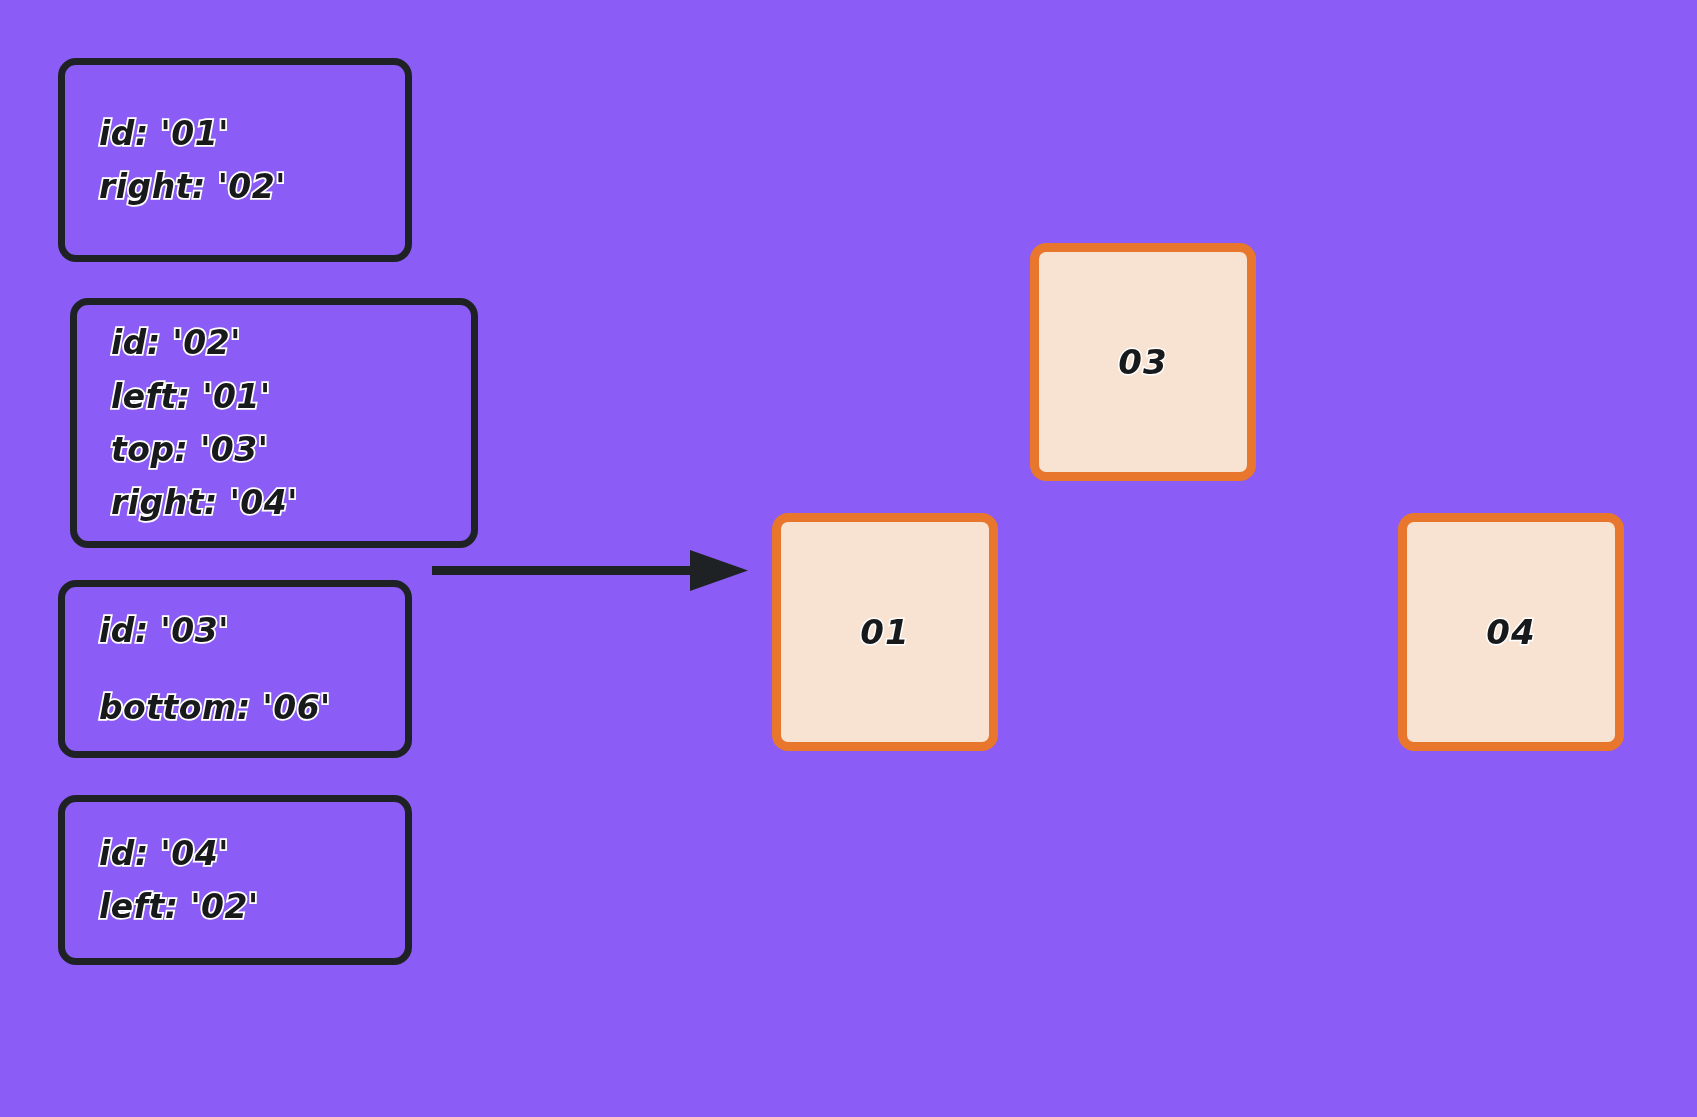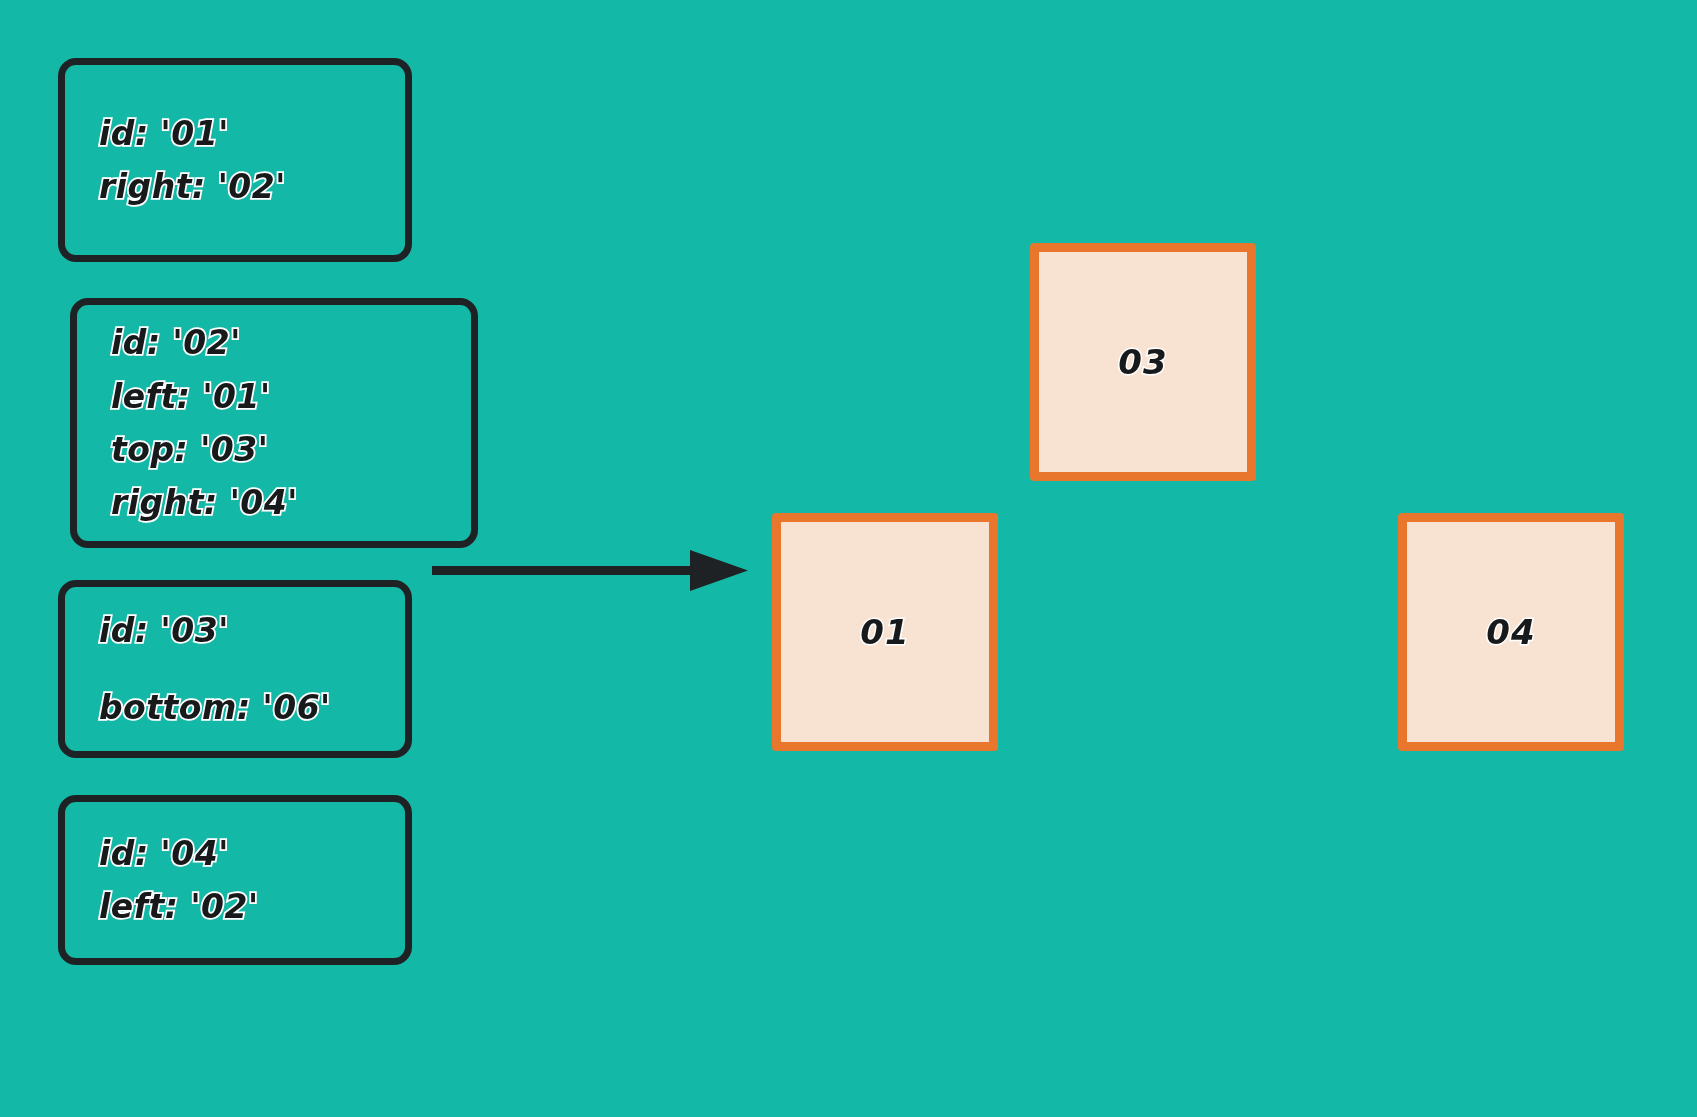--- a/index.html
+++ b/index.html
@@ -12,21 +12,21 @@
     height: 1117px;
     background: #4c6a70;
     font-family: "DejaVu Sans", sans-serif;
     overflow: hidden;
   }
 
   #canvas {
     position: relative;
     width: 1697px;
     height: 1117px;
-    background: #14b8a6;
+    background: #8b5cf6;
   }
 
   
   .spec-column {
     position: absolute;
     left: 0;
     top: 0;
     width: 460px;
     height: 1117px;
   }
@@ -79,21 +79,21 @@
     width: 937px;
     height: 1117px;
   }
 
   .tile {
     position: absolute;
     box-sizing: border-box;
     width: 226px;
     height: 238px;
     border: 9px solid #e8762c;
-    border-radius: 4px;
+    border-radius: 16px;
     background: #f8e3d3;
     display: flex;
     align-items: center;
     justify-content: center;
   }
 
   .tile-label {
     font-family: "DejaVu Sans", sans-serif;
     font-weight: 700;
     font-style: italic;

